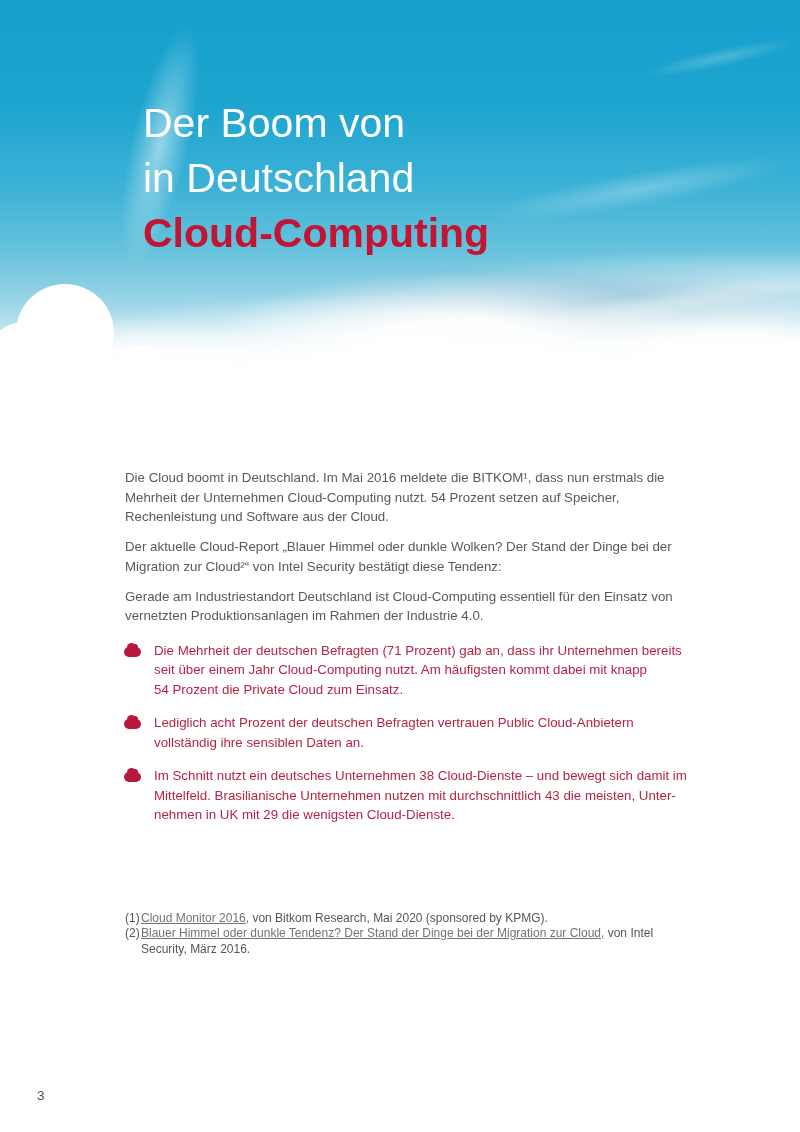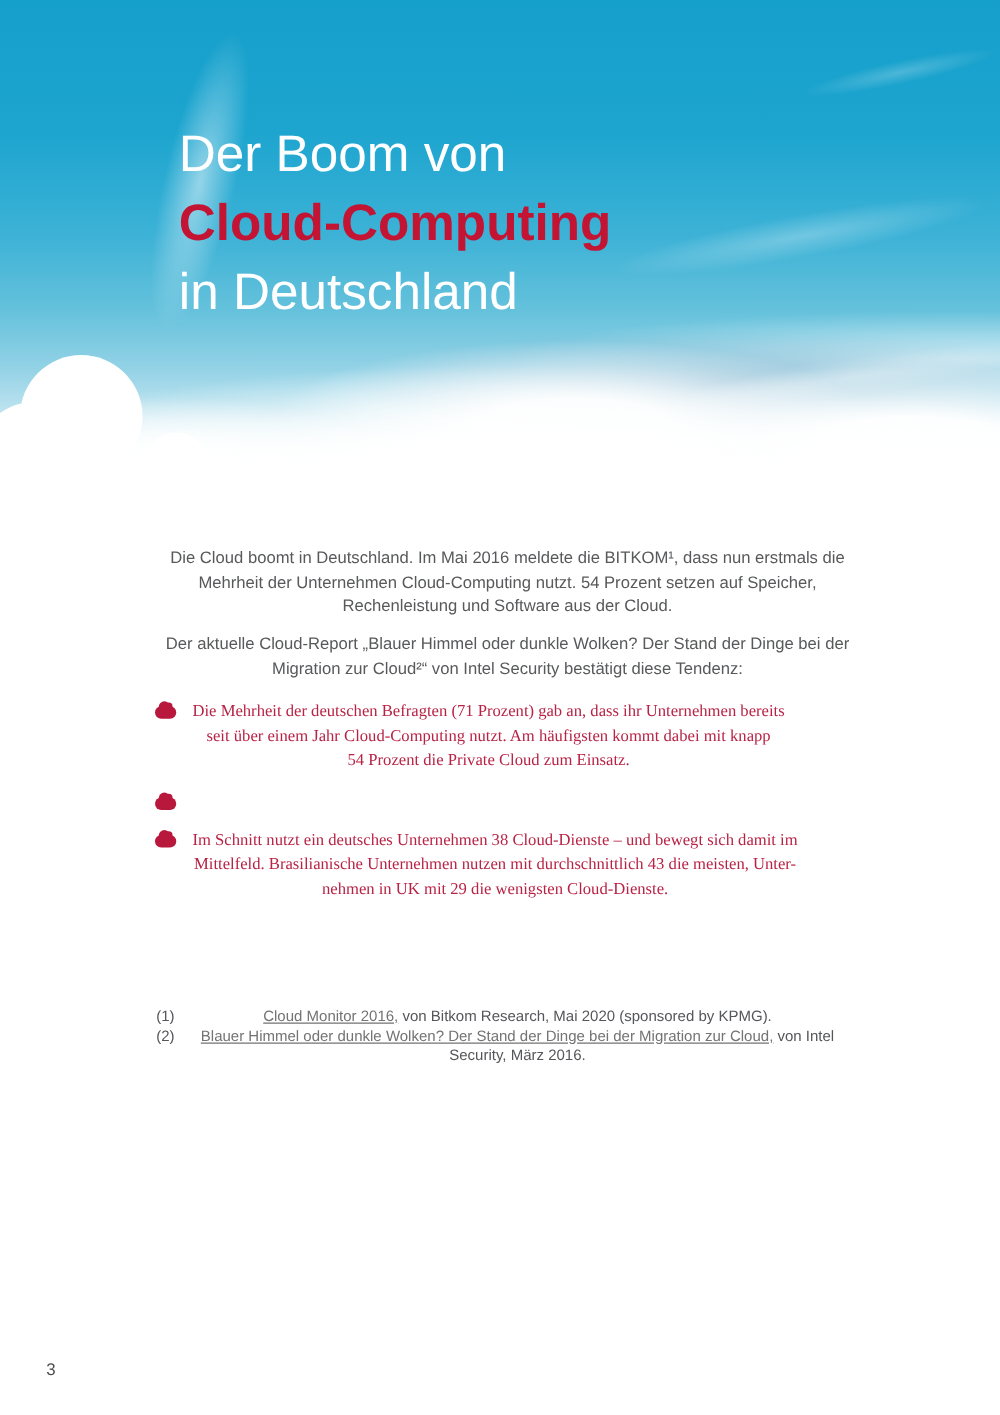--- a/index.html
+++ b/index.html
@@ -55,33 +55,32 @@
 
   
   .hero-title { position: absolute; left: 143px; top: 96px; }
   .t-line { font-size: 41px; line-height: 55px; letter-spacing: 0; }
   .t-white { color: #ffffff; font-weight: 400; }
   .t-red   { color: #c41434; font-weight: 700; }
 
   
   .content {
     position: absolute;
-    left: 125px; top: 436px;
+    left: 125px; top: 468px;
     width: 562px;
-    text-align: center;
   }
   .para {
     margin: 0 0 10.5px 0;
     font-size: 13.3px;
     line-height: 19.5px;
     color: #58595b;
     white-space: pre-line;
   }
 
-  .bullets { list-style: none; margin: 15px 0 0 0; padding: 0; font-family: Liberation Serif, serif; }
+  .bullets { list-style: none; margin: 15px 0 0 0; padding: 0; }
   .bullet { display: flex; align-items: flex-start; margin: 0 0 14px 0; }
   .bullet:last-child { margin-bottom: 0; }
   .cloud-icon {
     flex: 0 0 auto;
     position: relative;
     width: 17px; height: 10px;
     margin: 6px 13px 0 -1px;
     background: #b8183c;
     border-radius: 8px;
   }
@@ -126,57 +125,61 @@
 <div class="page">
 
   <header class="hero">
     <div class="wisp w1"></div>
     <div class="wisp w2"></div>
     <div class="wisp w3"></div>
     <div class="wisp w4"></div>
 
     <div class="hero-title">
       <div class="t-line t-white">Der Boom von</div>
+      <div class="t-line t-white">in Deutschland</div>
       <div class="t-line t-red">Cloud-Computing</div>
-      <div class="t-line t-white">in Deutschland</div>
     </div>
 
     <div class="cutout-cloud"></div>
   </header>
 
   <main class="content">
     <p class="para">Die Cloud boomt in Deutschland. Im Mai 2016 meldete die BITKOM¹, dass nun erstmals die
 Mehrheit der Unternehmen Cloud-Computing nutzt. 54 Prozent setzen auf Speicher,
 Rechenleistung und Software aus der Cloud.</p>
     <p class="para">Der aktuelle Cloud-Report „Blauer Himmel oder dunkle Wolken? Der Stand der Dinge bei der
 Migration zur Cloud²“ von Intel Security bestätigt diese Tendenz:</p>
+    <p class="para">Gerade am Industriestandort Deutschland ist Cloud-Computing essentiell für den Einsatz von
+vernetzten Produktionsanlagen im Rahmen der Industrie 4.0.</p>
 
     <ul class="bullets">
       <li class="bullet">
         <span class="cloud-icon"></span>
         <span class="bullet-text">Die Mehrheit der deutschen Befragten (71 Prozent) gab an, dass ihr Unternehmen bereits
 seit über einem Jahr Cloud-Computing nutzt. Am häufigsten kommt dabei mit knapp
 54 Prozent die Private Cloud zum Einsatz.</span>
       </li>
       <li class="bullet">
         <span class="cloud-icon"></span>
+        <span class="bullet-text">Lediglich acht Prozent der deutschen Befragten vertrauen Public Cloud-Anbietern
+vollständig ihre sensiblen Daten an.</span>
       </li>
       <li class="bullet">
         <span class="cloud-icon"></span>
         <span class="bullet-text">Im Schnitt nutzt ein deutsches Unternehmen 38 Cloud-Dienste – und bewegt sich damit im
 Mittelfeld. Brasilianische Unternehmen nutzen mit durchschnittlich 43 die meisten, Unter-
 nehmen in UK mit 29 die wenigsten Cloud-Dienste.</span>
       </li>
     </ul>
 
     <div class="footnotes">
       <div class="footnote">
         <span class="fn-marker">(1)</span><a class="fn-link">Cloud Monitor 2016,</a><span class="fn-rest"> von Bitkom Research, Mai 2020 (sponsored by KPMG).</span>
       </div>
       <div class="footnote">
-        <span class="fn-marker">(2)</span><a class="fn-link">Blauer Himmel oder dunkle Wolken? Der Stand der Dinge bei der Migration zur Cloud,</a><span class="fn-rest"> von Intel Security, März 2016.</span>
+        <span class="fn-marker">(2)</span><a class="fn-link">Blauer Himmel oder dunkle Tendenz? Der Stand der Dinge bei der Migration zur Cloud,</a><span class="fn-rest"> von Intel Security, März 2016.</span>
       </div>
     </div>
   </main>
 
   <div class="page-number">3</div>
 
 </div>
 
 </body></html>

